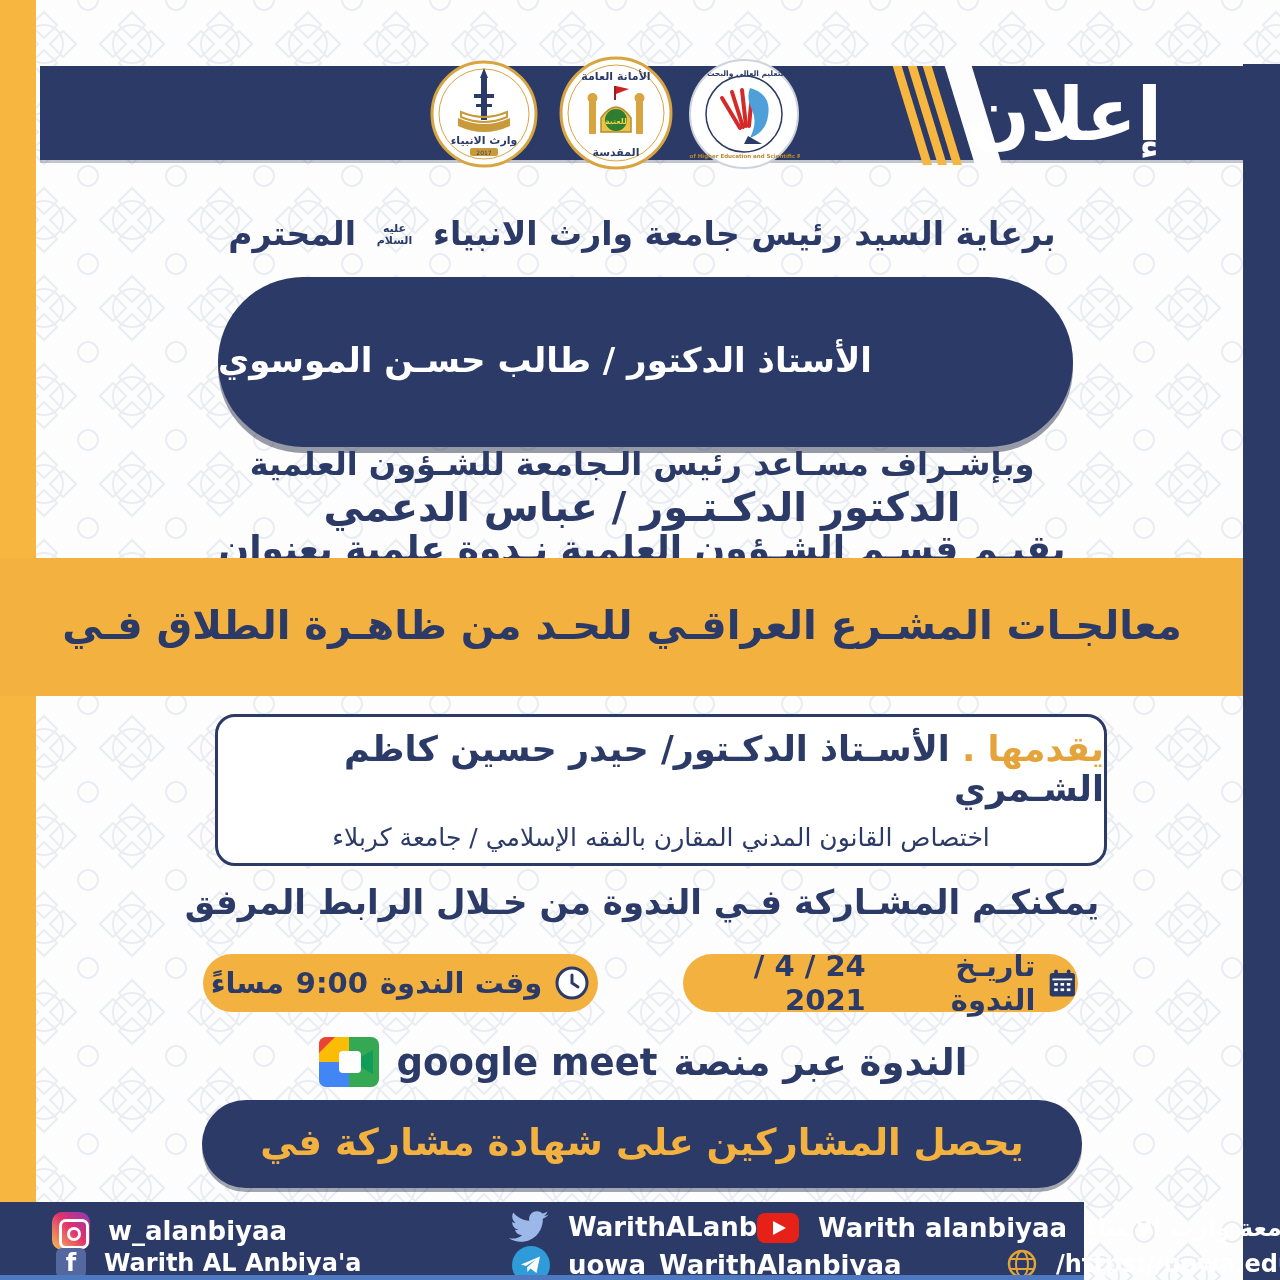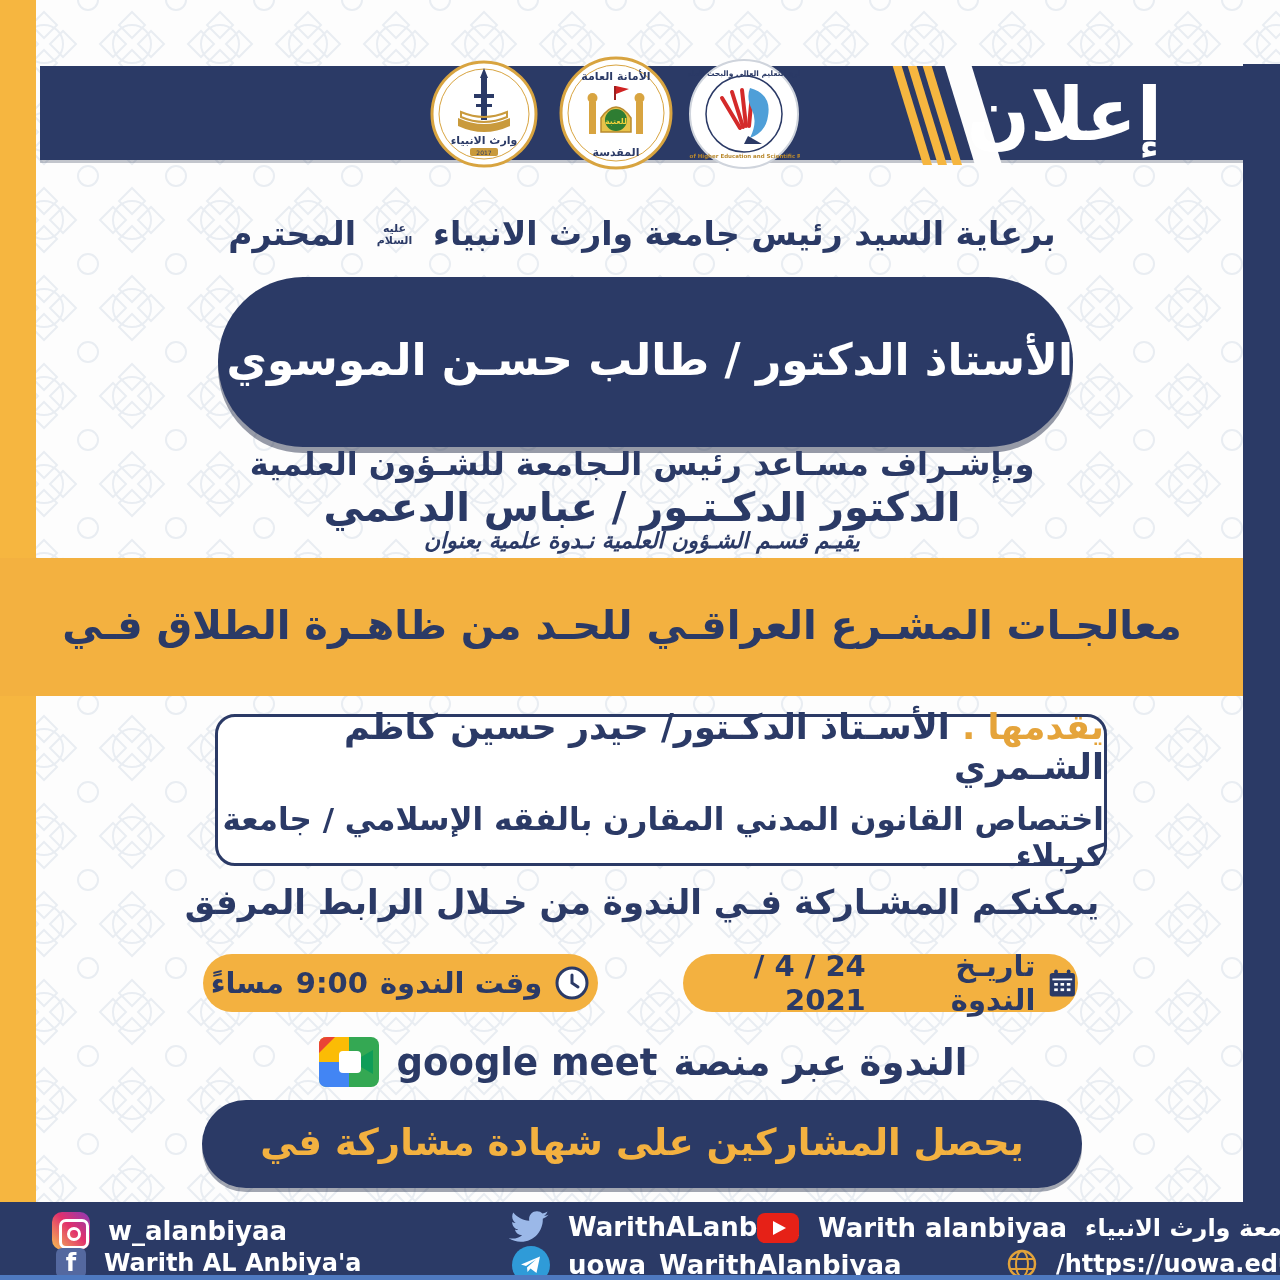--- a/index.html
+++ b/index.html
@@ -22,51 +22,51 @@
   .hdr-stripes .bar{position:absolute;top:-6px;height:112px;transform:skewX(17deg);}
   .bar.y{width:9px;background:var(--yellow);}
   .bar.w{width:27px;background:#fdfdfd;}
   .logo{z-index:4;}
 
   
   .center-line{left:40px;width:1204px;text-align:center;color:var(--navy);font-weight:bold;z-index:2;}
   .patronage{top:206px;font-size:33px;}
   .honorific{display:inline-block;width:42px;font-size:11px;line-height:12px;vertical-align:middle;white-space:normal;margin:17px 6px;}
   .pill-name{left:218px;top:277px;width:855px;height:170px;background:var(--navy);border-radius:85px;
-    color:#fff;font-size:44px;font-weight:bold;text-align:right;line-height:166px;z-index:2;box-shadow:0 6px 0 rgba(25,34,62,.45);}
+    color:#fff;font-size:34px;font-weight:bold;text-align:left;line-height:166px;z-index:2;box-shadow:0 6px 0 rgba(25,34,62,.45);}
   .sup1{top:445px;font-size:32px;}
   .sup2{top:484px;font-size:40px;}
-  .sup3{top:528px;font-size:22px;font-style:italic;}
+  .sup3{top:528px;font-size:36px;}
 
   .title-band{left:0;top:558px;width:1244px;height:138px;background:var(--band-yellow);z-index:2;}
   .title-band .t{width:100%;height:100%;text-align:center;line-height:134px;font-size:40px;font-weight:bold;color:var(--navy);}
 
   .presenter-box{left:215px;top:714px;width:892px;height:152px;border:3px solid var(--navy);border-radius:20px;background:#fff;
     z-index:2;display:flex;flex-direction:column;justify-content:center;align-items:center;gap:14px;direction:rtl;}
   .presenter-line1{font-size:35px;font-weight:bold;color:var(--navy);}
   .presenter-line1 .lbl{color:var(--gold);}
-  .presenter-line2{font-size:31px;font-weight:bold;color:var(--navy);}
+  .presenter-line2{font-size:25px;font-weight:normal;color:var(--navy);}
 
   .participation{top:882px;font-size:34px;}
 
   .badge{top:954px;height:58px;background:var(--band-yellow);border-radius:29px;z-index:2;direction:rtl;
     display:flex;align-items:center;justify-content:center;gap:12px;color:var(--navy);font-size:29px;font-weight:bold;}
   .badge-date{left:683px;width:395px;}
   .badge-time{left:203px;width:395px;}
 
   .meet-row{left:40px;top:1028px;width:1204px;height:68px;z-index:2;direction:rtl;
     display:flex;align-items:center;justify-content:center;gap:16px;color:var(--navy);font-weight:bold;}
   .meet-row .ar{font-size:37px;}
   .meet-row .latin{font-size:37px;direction:ltr;}
 
   .cert-pill{left:202px;top:1100px;width:880px;height:88px;background:var(--navy);border-radius:44px;z-index:2;
     text-align:center;line-height:86px;font-size:37px;font-weight:bold;color:var(--band-yellow);box-shadow:0 4px 0 rgba(25,34,62,.4);}
 
   
-  .footer{left:0;top:1202px;width:1280px;height:78px;background:var(--navy);z-index:5;}
+  .footer{left:0;top:1202px;width:1084px;height:78px;background:var(--navy);z-index:5;}
   .footer .bottom-strip{position:absolute;left:0;bottom:0;width:100%;height:5px;background:var(--strip);}
   .frow{position:absolute;display:flex;align-items:center;gap:18px;color:#fff;font-weight:bold;white-space:nowrap;}
   .frow .h{font-size:26px;}
   .frow .h-sm{font-size:24px;}
   .ig-icon{width:38px;height:38px;border-radius:10px;background:linear-gradient(45deg,#f7c152,#e1306c 55%,#8a3ab9);position:relative;}
   .ig-icon::before{content:"";position:absolute;left:7px;top:7px;width:24px;height:24px;border:3px solid #fff;border-radius:7px;}
   .ig-icon::after{content:"";position:absolute;left:15px;top:15px;width:8px;height:8px;border:3px solid #fff;border-radius:50%;}
   .fb-icon{width:30px;height:30px;border-radius:6px;background:#54689f;color:#fff;font-size:24px;font-weight:bold;
     display:flex;align-items:flex-end;justify-content:center;line-height:30px;}
   .tg-icon{width:38px;height:38px;border-radius:50%;background:#2f9bd8;display:flex;align-items:center;justify-content:center;}

